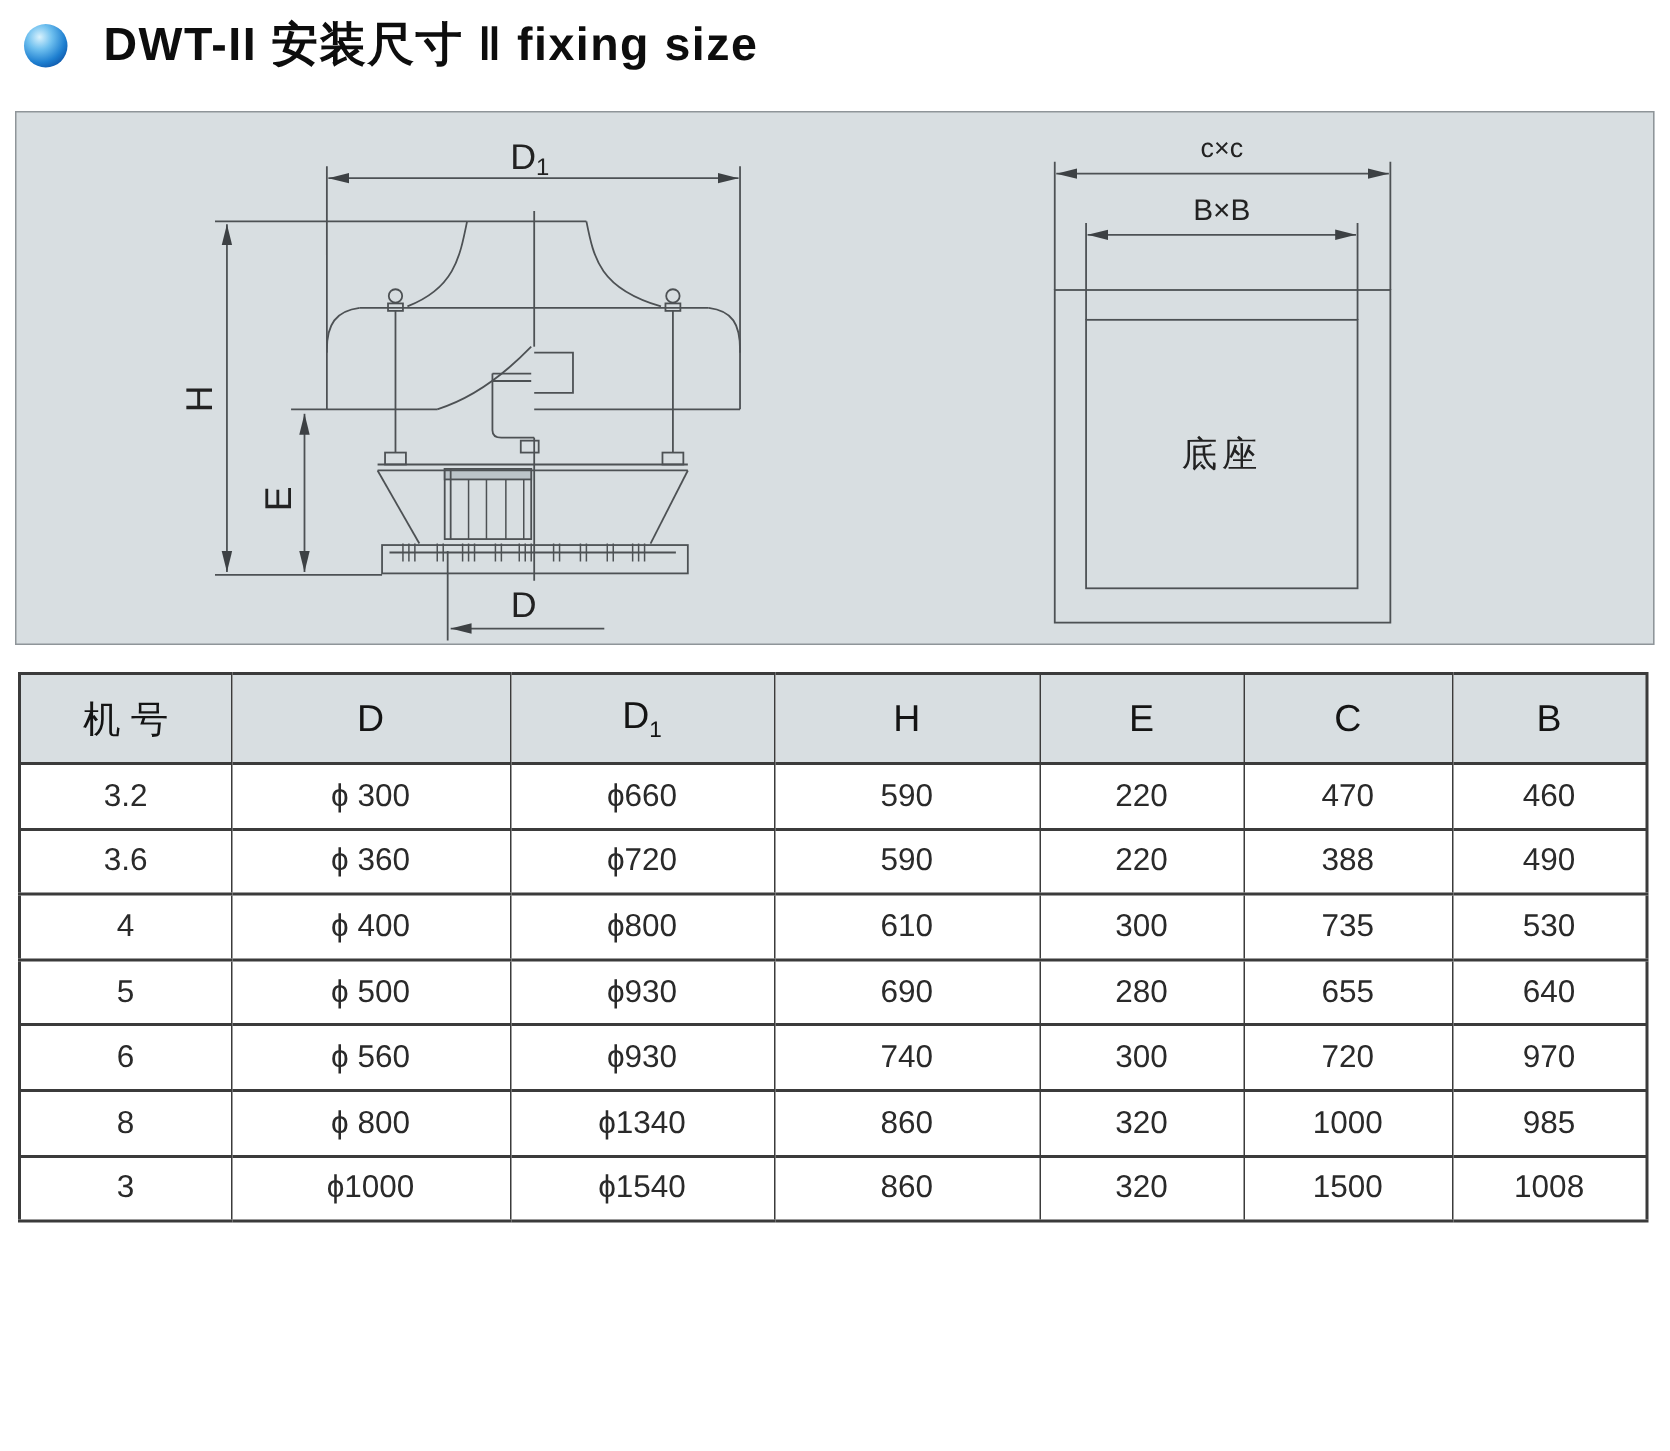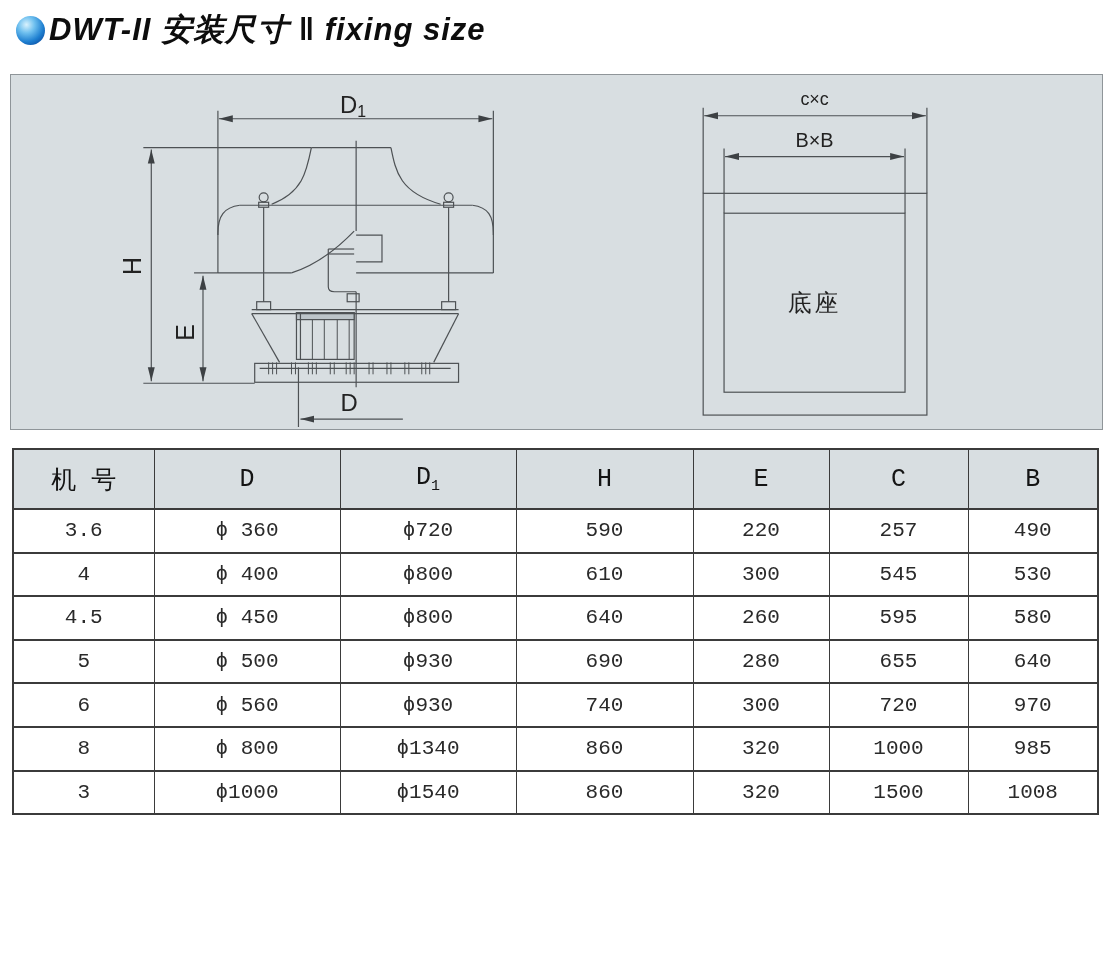--- a/index.html
+++ b/index.html
@@ -1,34 +1,34 @@
 <!DOCTYPE html>
 <html><head>
 <meta charset="utf-8">
 <style>
   html,body{margin:0;padding:0;}
   body{
     width:1113px;height:967px;position:relative;background:#ffffff;overflow:hidden;
     font-family:"Liberation Sans","DejaVu Sans",sans-serif;color:#1c1c1c;
   }
-  .title-row{position:absolute;left:16px;top:6px;height:48px;display:flex;align-items:center;gap:4px;font-style:italic;}
+  .title-row{position:absolute;left:16px;top:6px;height:48px;display:flex;align-items:center;gap:24px;}
   .bullet{
     width:29px;height:29px;border-radius:50%;
     background:radial-gradient(circle at 36% 30%, #d9f2fd 0%, #6fc0ef 30%, #1e7fd0 62%, #0a4a9e 88%, #083f8f 100%);
   }
   .page-title{font-size:31px;font-weight:bold;color:#0d0d0d;letter-spacing:1px;white-space:nowrap;}
   .panel{
     position:absolute;left:10px;top:74px;width:1093px;height:356px;
     background:#d8dee1;border:1px solid #8f9599;box-sizing:border-box;
   }
   .panel svg{display:block;width:100%;height:100%;}
   svg text{fill:#222;font-family:"Liberation Sans","DejaVu Sans",sans-serif;}
   .spec-table{
     position:absolute;left:12px;top:448px;width:1085px;
-    border-collapse:collapse;table-layout:fixed;text-align:center;font-family:Liberation Mono, monospace;
+    border-collapse:collapse;table-layout:fixed;text-align:center;
   }
   .spec-table th,.spec-table td{
     border-top:2px solid #3b3b3b;border-bottom:2px solid #3b3b3b;
     border-left:1px solid #3b3b3b;border-right:1px solid #3b3b3b;
     padding:0;overflow:hidden;white-space:nowrap;
   }
   .spec-table{border:2px solid #3b3b3b;}
   .spec-table thead th{height:58px;background:#d8dee1;font-size:25px;font-weight:normal;color:#141414;}
   .spec-table tbody td{height:41.6px;background:#ffffff;font-size:21px;color:#2a2a2a;}
   .spec-table sub{font-size:15px;}
@@ -161,45 +161,45 @@
         <th>D</th>
         <th>D<sub>1</sub></th>
         <th>H</th>
         <th>E</th>
         <th>C</th>
         <th>B</th>
       </tr>
     </thead>
   <tbody>
       <tr>
+        <td>3.2</td>
+        <td>ϕ 300</td>
+        <td>ϕ660</td>
+        <td>590</td>
+        <td>220</td>
+        <td>470</td>
+        <td>460</td>
+      </tr>
+      <tr>
         <td>3.6</td>
         <td>ϕ 360</td>
         <td>ϕ720</td>
         <td>590</td>
         <td>220</td>
-        <td>257</td>
+        <td>388</td>
         <td>490</td>
       </tr>
       <tr>
         <td>4</td>
         <td>ϕ 400</td>
         <td>ϕ800</td>
         <td>610</td>
         <td>300</td>
-        <td>545</td>
+        <td>735</td>
         <td>530</td>
-      </tr>
-      <tr>
-        <td>4.5</td>
-        <td>ϕ 450</td>
-        <td>ϕ800</td>
-        <td>640</td>
-        <td>260</td>
-        <td>595</td>
-        <td>580</td>
       </tr>
       <tr>
         <td>5</td>
         <td>ϕ 500</td>
         <td>ϕ930</td>
         <td>690</td>
         <td>280</td>
         <td>655</td>
         <td>640</td>
       </tr>

